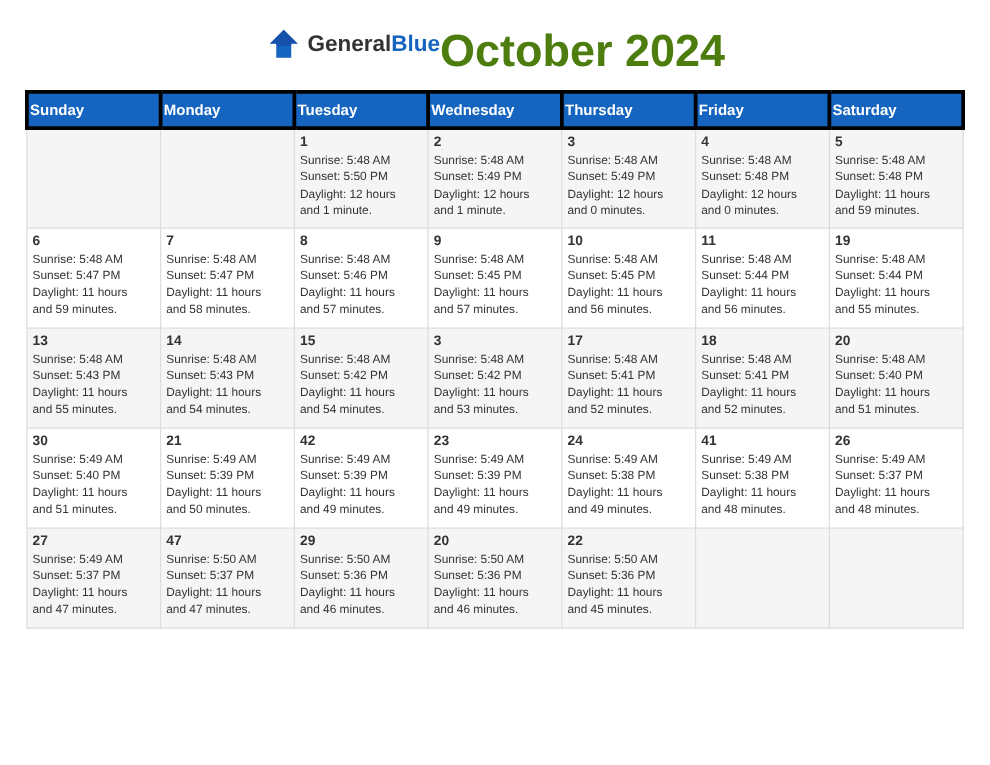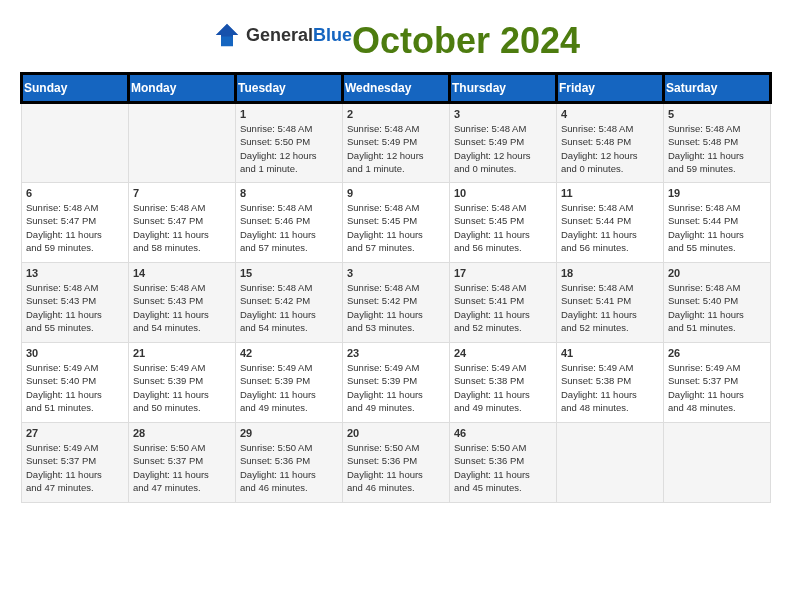--- a/index.html
+++ b/index.html
@@ -315,42 +315,42 @@
       </tr>
       <tr>
         <td>
           <span class="day-number">27</span>
           <div class="day-info" style="white-space: pre-line;">Sunrise: 5:49 AM
 Sunset: 5:37 PM
 Daylight: 11 hours
 and 47 minutes.</div>
         </td>
         <td>
-          <span class="day-number">28</span>
+          <span class="day-number">47</span>
           <div class="day-info" style="white-space: pre-line;">Sunrise: 5:50 AM
 Sunset: 5:37 PM
 Daylight: 11 hours
 and 47 minutes.</div>
         </td>
         <td>
           <span class="day-number">29</span>
           <div class="day-info" style="white-space: pre-line;">Sunrise: 5:50 AM
 Sunset: 5:36 PM
 Daylight: 11 hours
 and 46 minutes.</div>
         </td>
         <td>
           <span class="day-number">20</span>
           <div class="day-info" style="white-space: pre-line;">Sunrise: 5:50 AM
 Sunset: 5:36 PM
 Daylight: 11 hours
 and 46 minutes.</div>
         </td>
         <td>
-          <span class="day-number">46</span>
+          <span class="day-number">22</span>
           <div class="day-info" style="white-space: pre-line;">Sunrise: 5:50 AM
 Sunset: 5:36 PM
 Daylight: 11 hours
 and 45 minutes.</div>
         </td>
         <td></td>
         <td></td>
       </tr>
     </tbody>
 </table>

